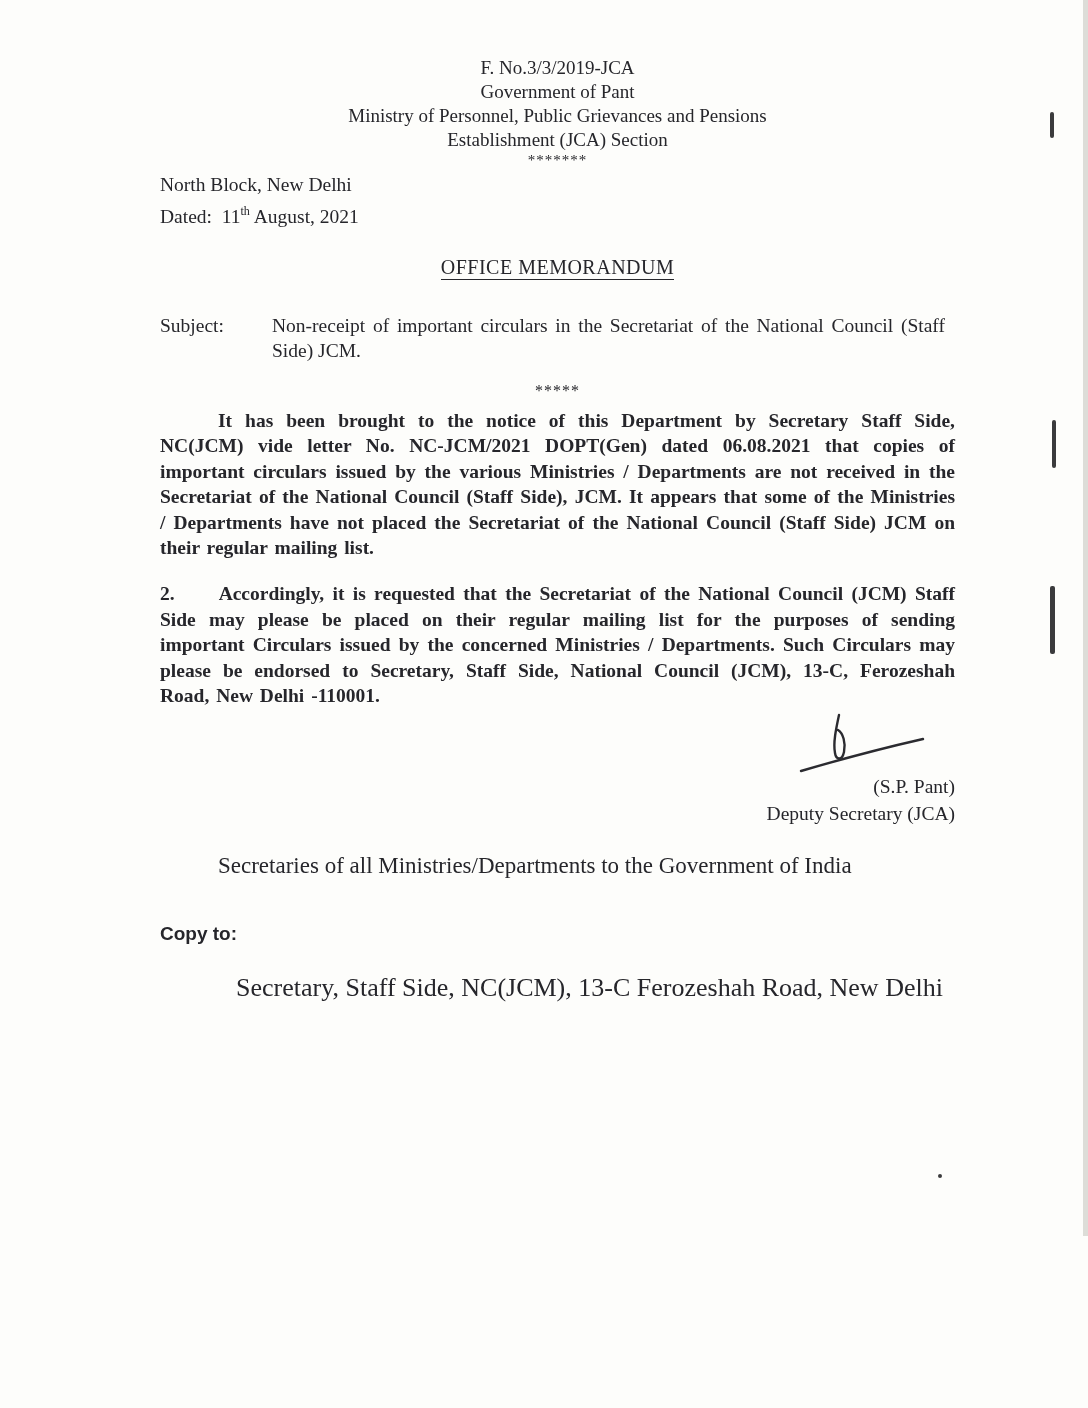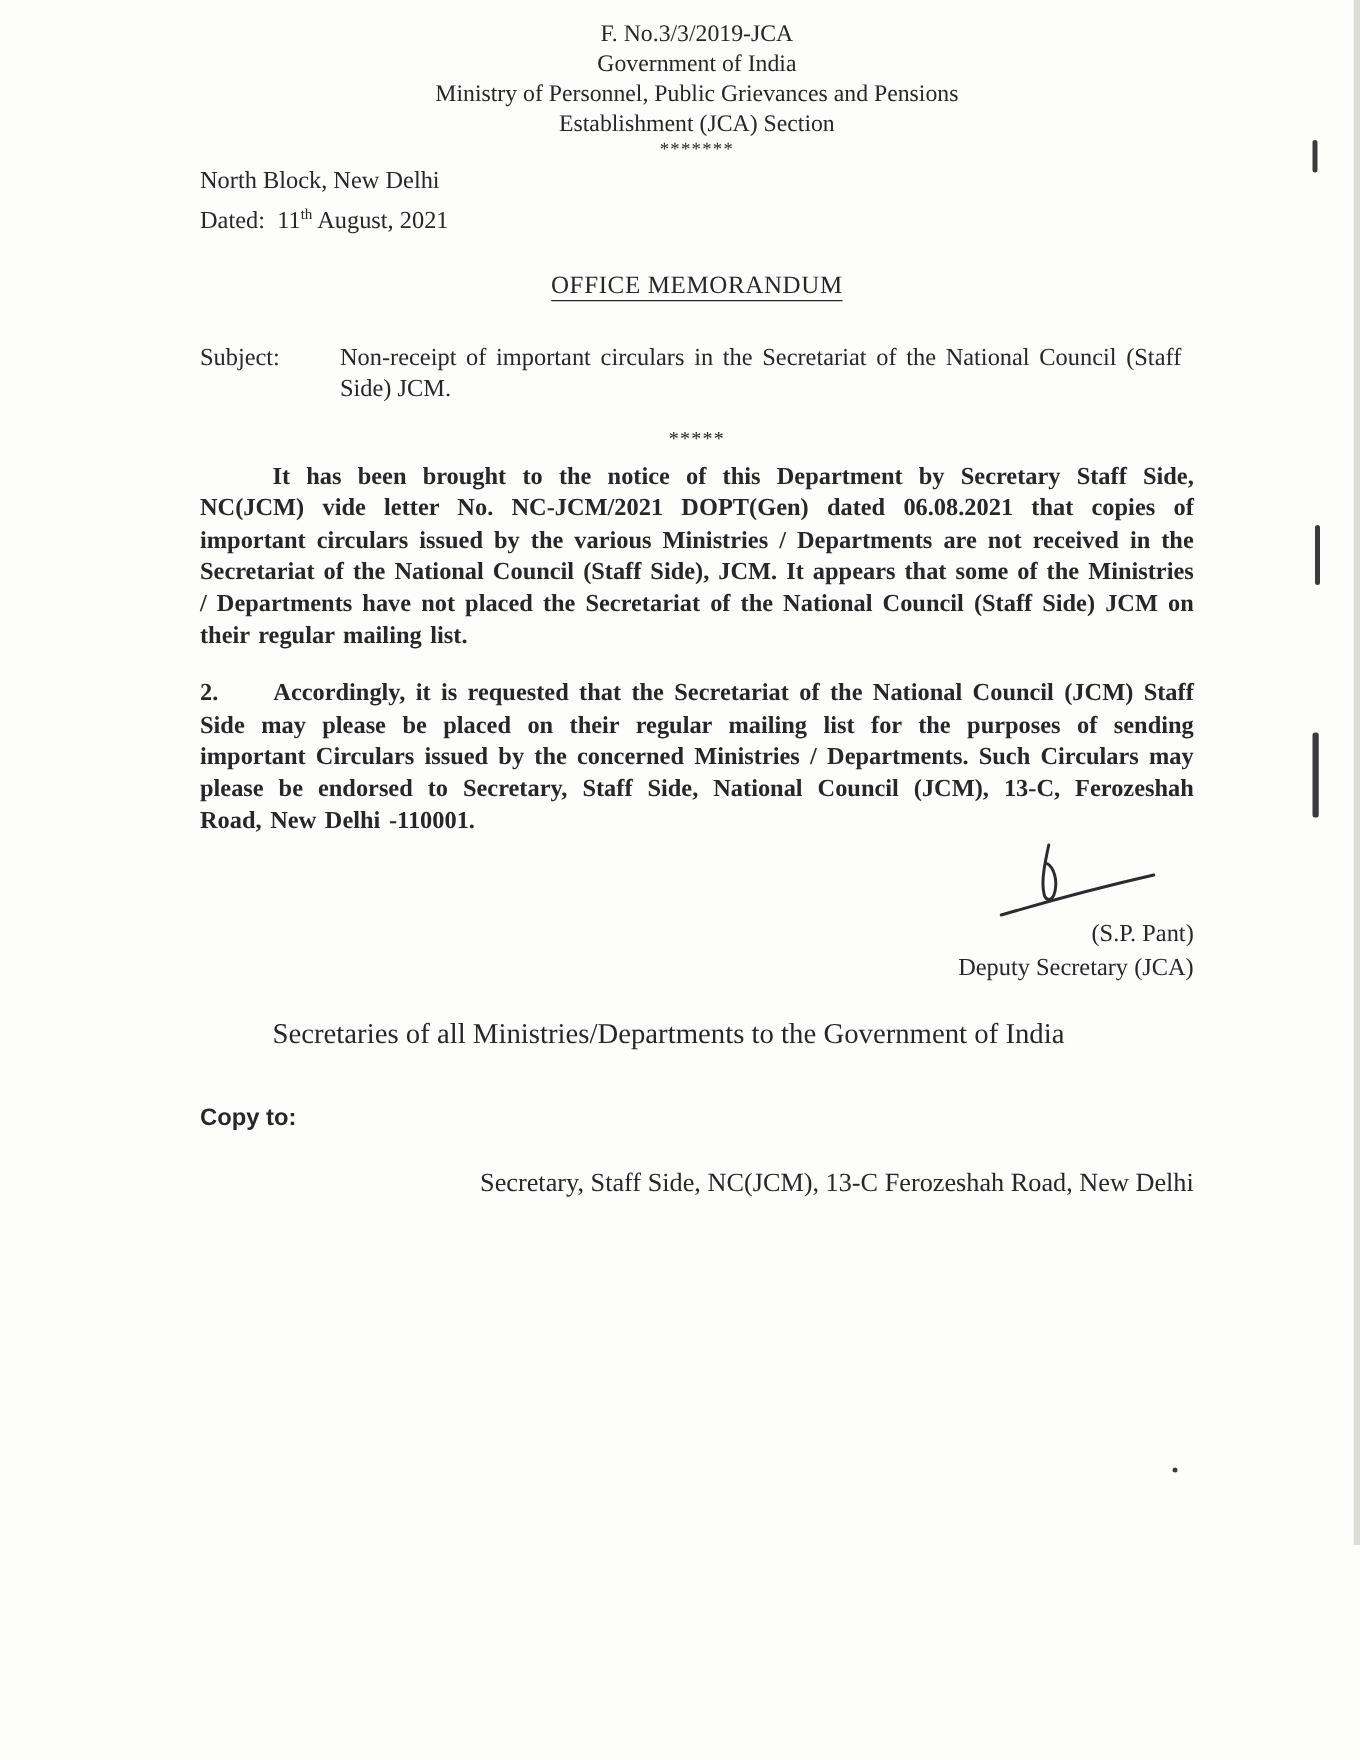--- a/index.html
+++ b/index.html
@@ -6,21 +6,21 @@
   body {
     width: 1088px; height: 1408px;
     background: #fdfdfb;
     font-family: "Liberation Serif", serif;
     color: #26262b;
   }
   .page {
     position: relative;
     width: 1088px; height: 1236px;
     box-sizing: border-box;
-    padding: 16px 133px 0 160px;
+    padding: 56px 133px 0 160px;
     overflow: hidden;
   }
   .center-block { text-align: center; font-size: 19px; line-height: 24px; }
   .center-block .line { white-space: pre; }
   .stars-small { font-size: 15px; line-height: 16px; letter-spacing: 1px; }
   .right-block { text-align: left; font-size: 19.5px; line-height: 26px; margin-top: 4px; }
   .right-block .date { white-space: pre; }
   sup { font-size: 0.62em; }
   .doc-title {
     text-align: center;
@@ -54,38 +54,38 @@
     position: relative;
     text-align: right;
     margin-top: 64px;
     font-size: 19.5px;
     line-height: 27px;
   }
   .signature-svg { position: absolute; right: 28px; top: -64px; }
   .to-label { margin-top: 46px; font-size: 19.5px; }
   .to-text { margin-top: 26px; padding-left: 58px; font-size: 23px; }
   .copy-label { margin-top: 44px; font-family: "Liberation Sans", sans-serif; font-weight: bold; font-size: 19px; }
-  .copy-text { margin-top: 28px; padding-left: 76px; font-size: 21px; text-align: right; }
+  .copy-text { margin-top: 28px; padding-left: 76px; font-size: 26px; }
   
   .artifact { position: absolute; background: #3b3b3d; border-radius: 2px; }
   .art-edge { position: absolute; left: 1083px; top: 0; width: 5px; height: 1408px; background: #ddddd8; }
   .art-1 { left: 1050px; top: 112px; width: 4px; height: 26px; }
   .art-2 { left: 1052px; top: 420px; width: 4px; height: 48px; }
   .art-3 { left: 1050px; top: 586px; width: 5px; height: 68px; }
   .art-dot { left: 938px; top: 1174px; width: 4px; height: 4px; border-radius: 50%; }
   .art-4 { left: 1042px; top: 1384px; width: 4px; height: 16px; }
 </style>
 </head>
 <body>
 
 <div class="page">
 
   <div class="center-block">
     <div class="line">F. No.3/3/2019-JCA</div>
-    <div class="line">Government of India</div>
+    <div class="line">Government of Pant</div>
     <div class="line">Ministry of Personnel, Public Grievances and Pensions</div>
     <div class="line">Establishment (JCA) Section</div>
     <div class="stars-small">*******</div>
   </div>
 
   <div class="right-block">
     <div>North Block, New Delhi</div>
     <div class="date"><span>Dated:  11</span><sup>th</sup><span> August, 2021</span></div>
   </div>
 

